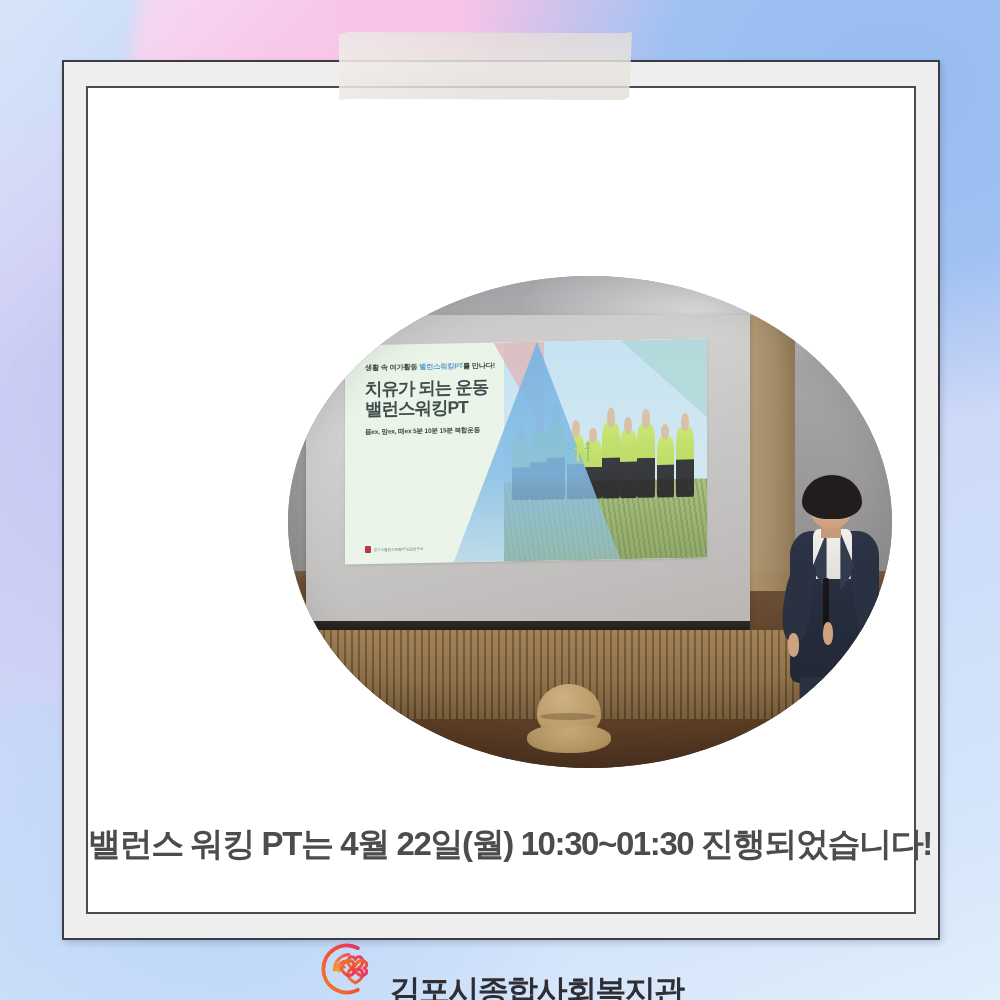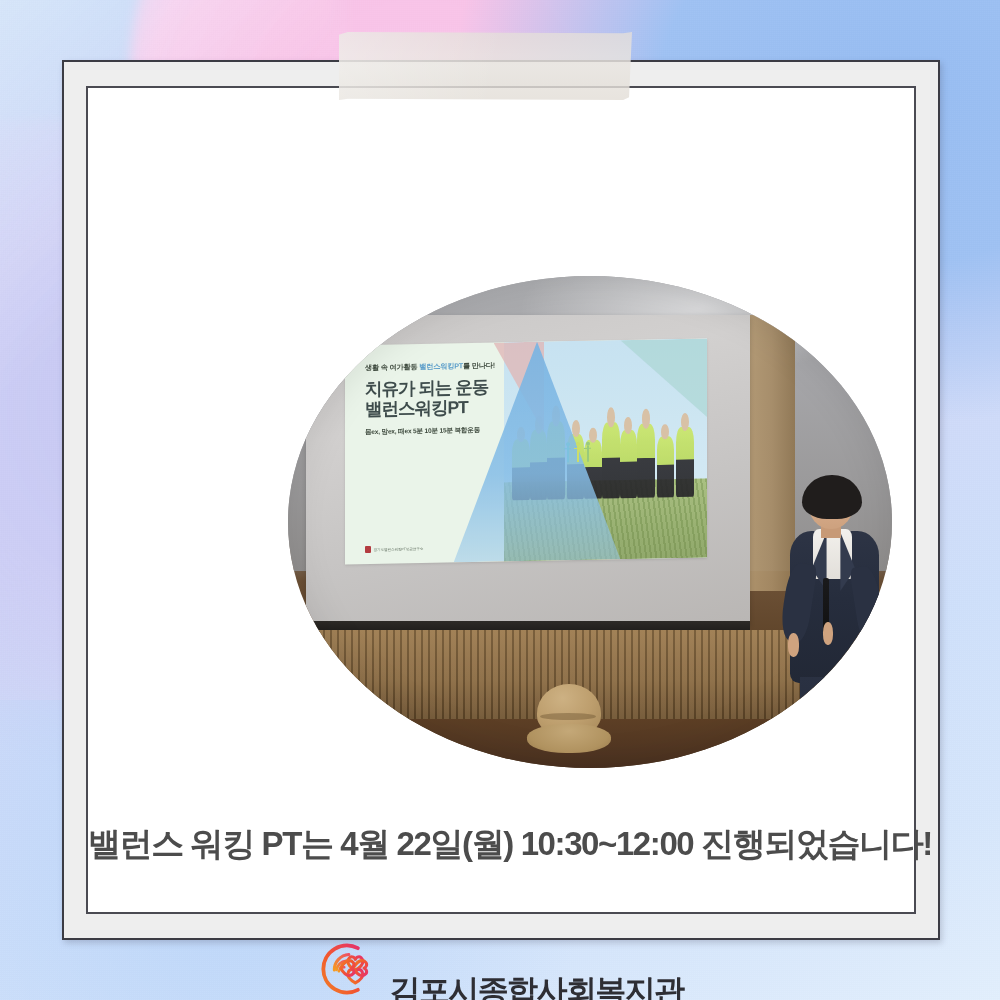--- a/index.html
+++ b/index.html
@@ -410,21 +410,21 @@
         <div class="hat">
           <div class="hat-crown"></div>
           <div class="hat-shadow"></div>
           <div class="hat-brim"></div>
         </div>
 
       </div>
       <div class="photo-shade"></div>
     </div>
 
-    <div class="caption">밸런스 워킹 PT는 4월 22일(월) 10:30~12:00 진행되었습니다!</div>
+    <div class="caption">밸런스 워킹 PT는 4월 22일(월) 10:30~01:30 진행되었습니다!</div>
 
     <div class="footer-logo">
       <span class="logo-mark">
         <svg viewBox="0 0 64 64" width="58" height="58" aria-hidden="true">
           <defs>
             <linearGradient id="lg" x1="0%" y1="100%" x2="100%" y2="0%">
               <stop offset="0%" stop-color="#f07f28"></stop>
               <stop offset="45%" stop-color="#f2582f"></stop>
               <stop offset="100%" stop-color="#e6326a"></stop>
             </linearGradient>

